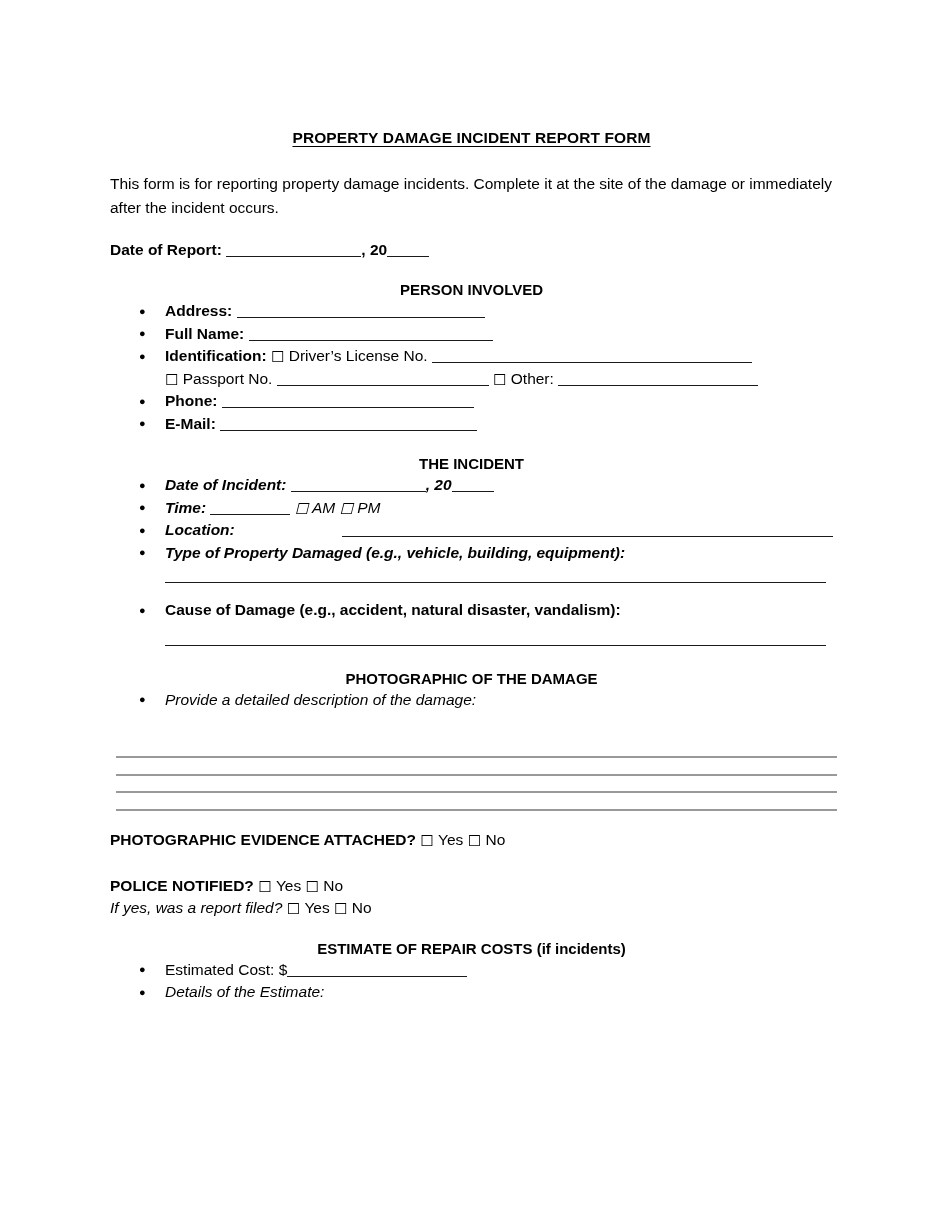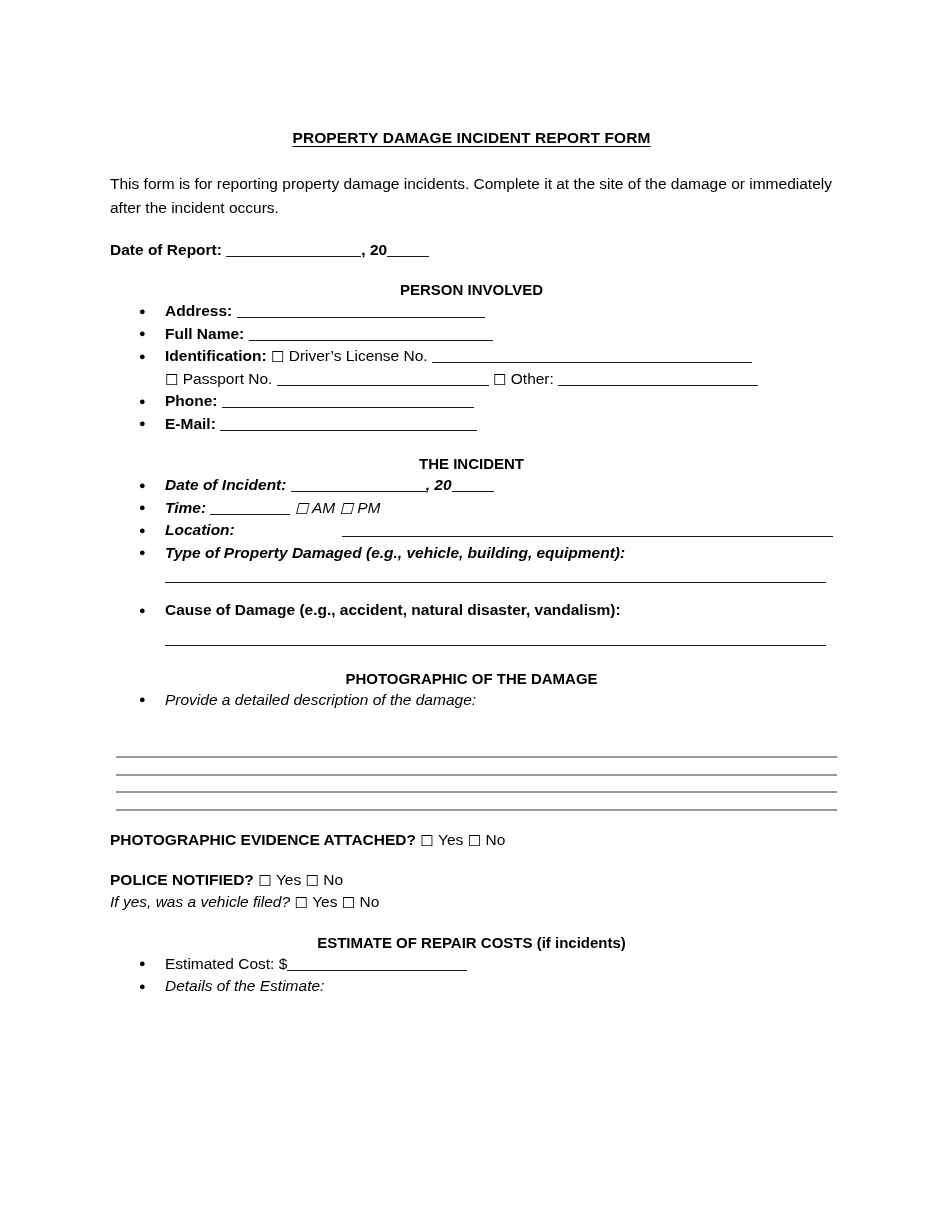--- a/index.html
+++ b/index.html
@@ -160,21 +160,21 @@
     height: 0;
     margin-bottom: 15.5px;
   }
 
   
   .qblock {
     font-size: 15.5px;
     line-height: 22px;
   }
   .q-photo  { margin-top: 18px; font-weight: bold; }
-  .q-police { margin-top: 18px; font-weight: bold; }
+  .q-police { margin-top: 24px; font-weight: bold; }
   .q-police-sub { font-style: italic; font-weight: normal; }
 
   
   .watermark {
     position: absolute;
     left: 343px;
     top: 594px;
     font-family: "DejaVu Serif", serif;
     font-size: 32px;
     letter-spacing: 7px;
@@ -235,21 +235,21 @@
       <div class="rule"></div>
       <div class="rule"></div>
       <div class="rule"></div>
       <div class="rule"></div>
     </div>
 
     <div class="qblock q-photo"><span>PHOTOGRAPHIC EVIDENCE ATTACHED?</span> <span class="chk reg">☐</span> <span class="reg">Yes</span> <span class="chk reg">☐</span> <span class="reg">No</span></div>
 
     <div class="qblock q-police"><span>POLICE NOTIFIED?</span> <span class="chk reg">☐</span> <span class="reg">Yes</span> <span class="chk reg">☐</span> <span class="reg">No</span></div>
 
-    <div class="qblock q-police-sub"><span>If yes, was a vehicle filed?</span> <span class="chk" style="font-style:normal">☐</span> <span style="font-style:normal">Yes</span> <span class="chk" style="font-style:normal">☐</span> <span style="font-style:normal">No</span></div>
+    <div class="qblock q-police-sub"><span>If yes, was a report filed?</span> <span class="chk" style="font-style:normal">☐</span> <span style="font-style:normal">Yes</span> <span class="chk" style="font-style:normal">☐</span> <span style="font-style:normal">No</span></div>
 
     <div class="section-head sh-estimate">ESTIMATE OF REPAIR COSTS (if incidents)</div>
 
     <ul class="bullets list-estimate">
       <li><span class="reg">Estimated Cost: $</span><span class="ul-line w-cost"></span></li>
       <li><span class="it">Details of the Estimate:</span></li>
     </ul>
 
   </div>
 </div>

